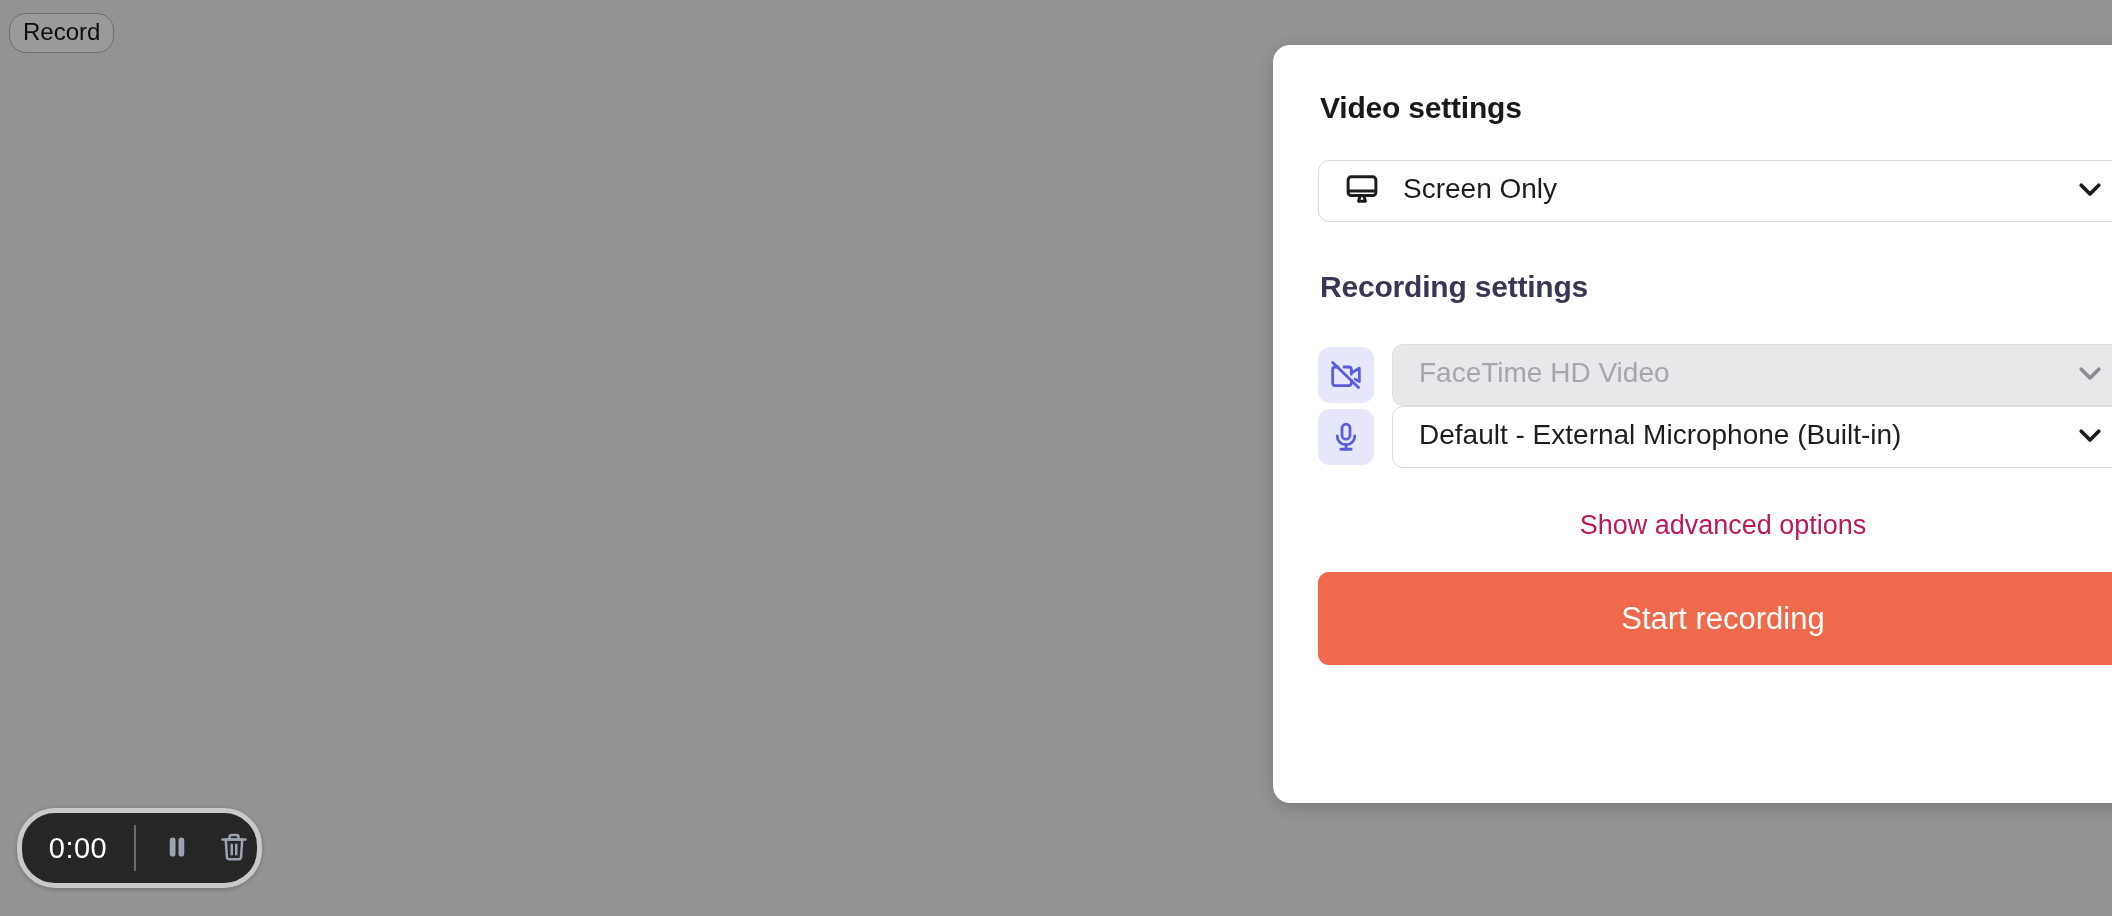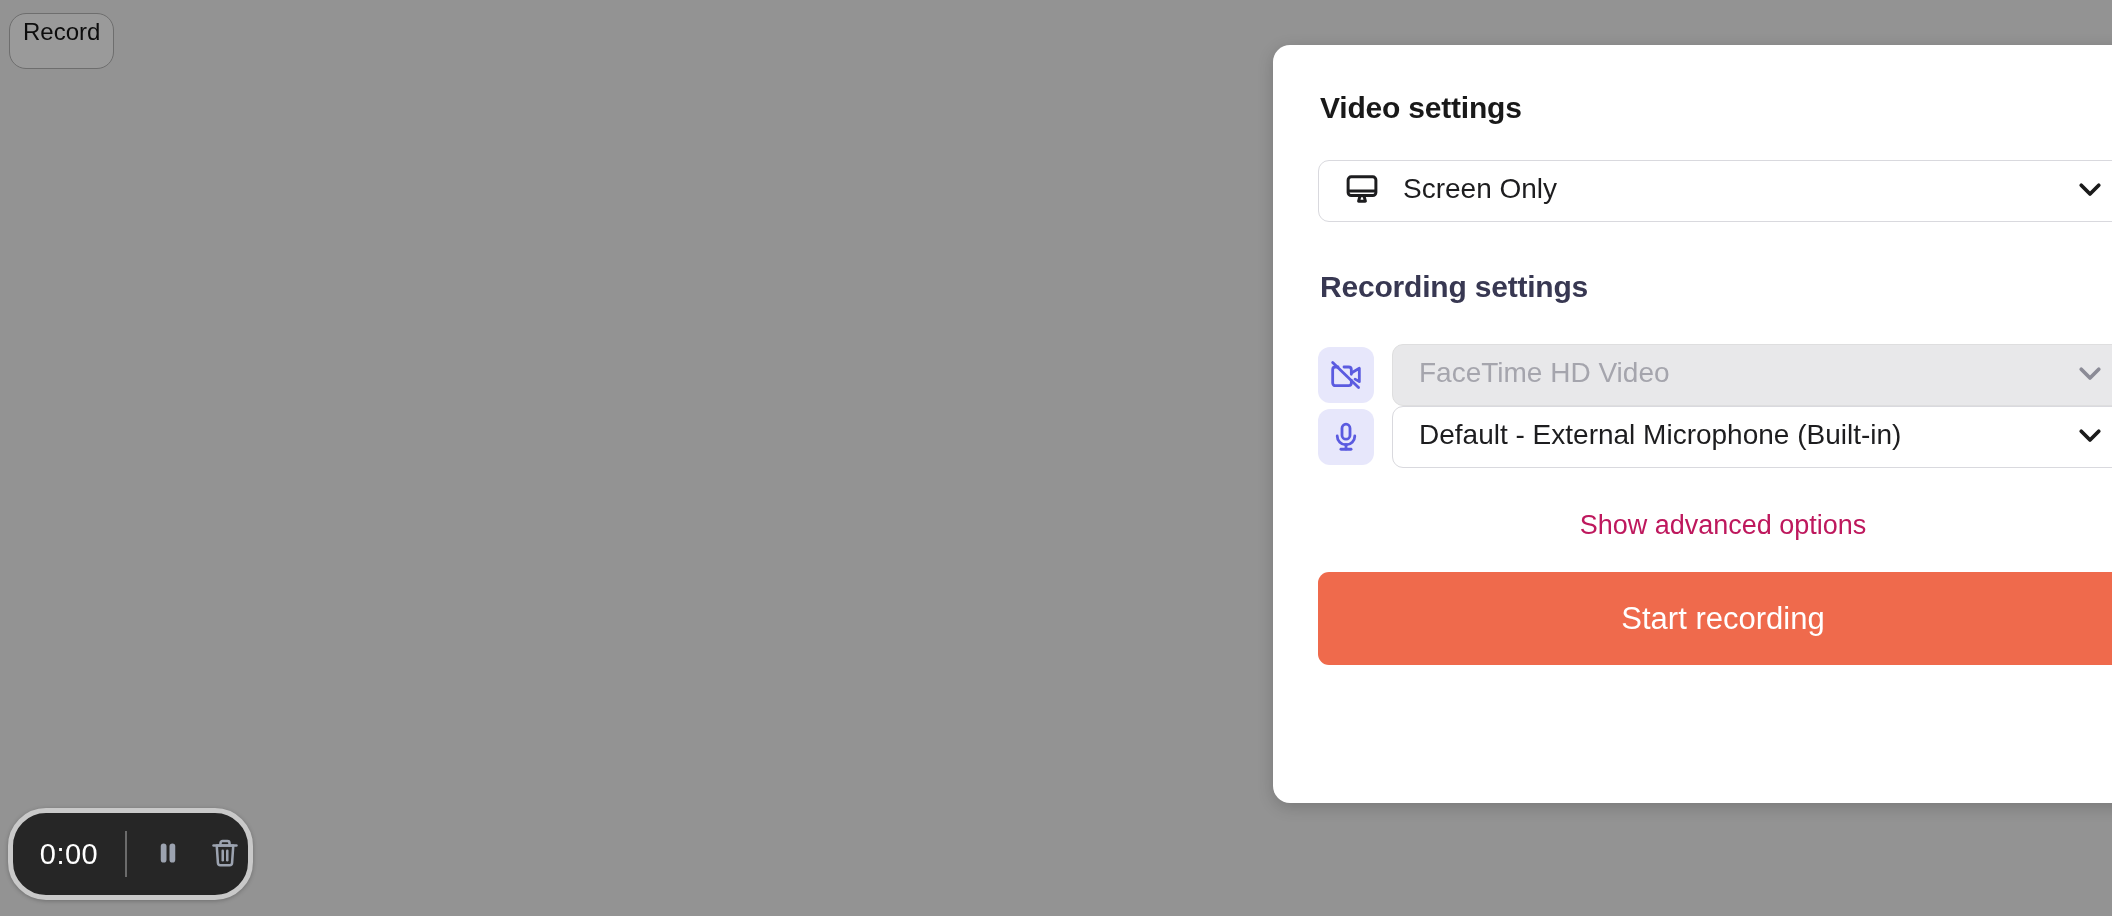--- a/index.html
+++ b/index.html
@@ -14,21 +14,21 @@
     background: #939393;
     font-family: "Liberation Sans", sans-serif;
     position: relative;
   }
 
   
   .record-btn {
     position: absolute;
     left: 9px;
     top: 13px;
-    padding: 5px 13px 23px 13px;
+    padding: 5px 13px 7px 13px;
     font-family: "Liberation Sans", sans-serif;
     font-size: 24px;
     line-height: 1.1;
     color: #0d0d0d;
     background: #9a9a9a;
     border: 1px solid #6e6e6e;
     border-radius: 17px;
     cursor: pointer;
   }
 
@@ -124,24 +124,24 @@
     font-size: 31px;
     cursor: pointer;
     display: flex;
     align-items: center;
     justify-content: center;
   }
 
   
   .recorder-ring {
     position: absolute;
-    left: 8px;
+    left: 17px;
     top: 808px;
     width: 245px;
-    height: 92px;
+    height: 80px;
     border-radius: 38px;
     border: 5px solid #c9c9c9;
     background: #262626;
     display: flex;
     align-items: center;
     box-shadow: 0 1px 4px rgba(0,0,0,0.25);
   }
   .timer {
     color: #ffffff;
     font-size: 29px;

